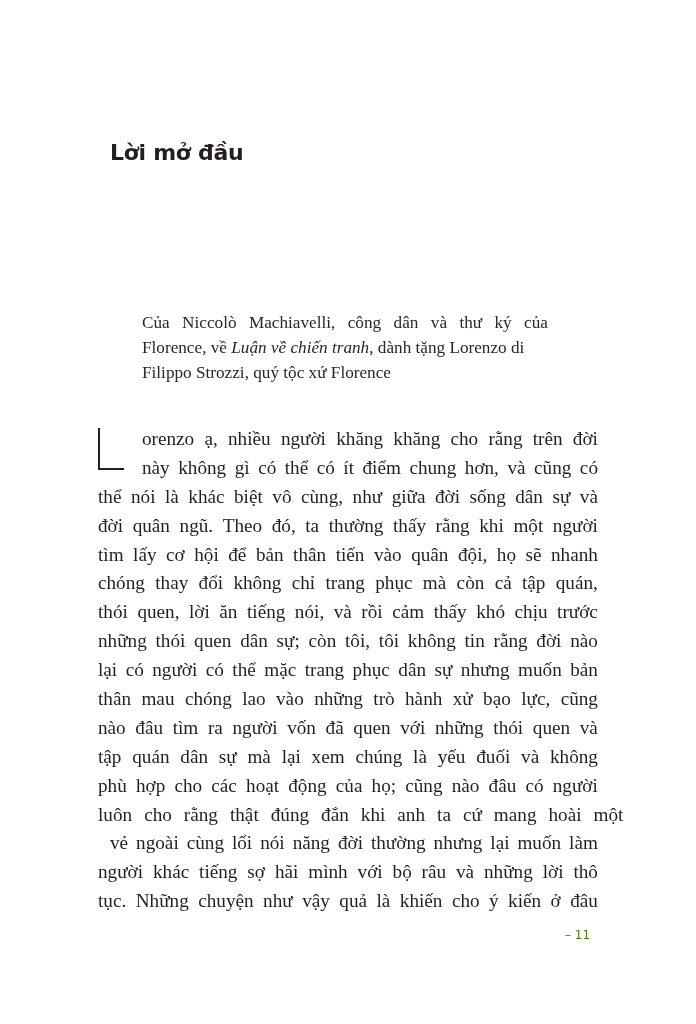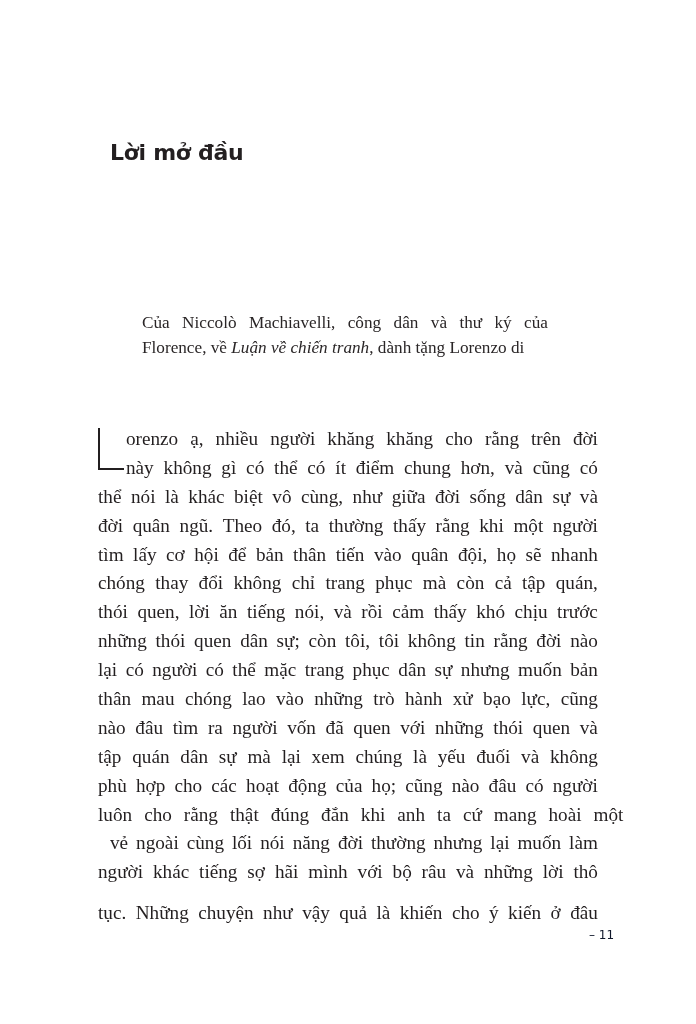--- a/index.html
+++ b/index.html
@@ -25,53 +25,54 @@
     .body-text {
       position: absolute; left: 98px; top: 425px; width: 500px;
       font-family: "Liberation Serif", serif;
       font-size: 19.2px; line-height: 28.9px;
       color: #231f20;
     }
     .body-text .line {
       display: block; text-align: justify; text-align-last: justify;
       white-space: nowrap; height: 28.9px;
     }
-    .body-text .line.indent { padding-left: 28px; }
+    .body-text .line.indent { padding-left: 44px; }
     .body-text .line.last { text-align-last: justify; }
     .drop-cap {
       position: absolute; left: 98px; top: 428px;
       width: 26px; height: 42px;
       border-left: 2.2px solid #231f20; border-bottom: 2.2px solid #231f20;
       box-sizing: border-box;
     }
     .just { display: flex; justify-content: space-between; }
     .page-number {
-      position: absolute; left: 589px; top: 928px;
+      position: absolute; left: 565px; top: 928px;
       font-family: "DejaVu Sans", sans-serif; font-size: 12px;
-      color: #0f172a;
+      color: #4d7c0f;
     }
   </style>
 </head>
 <body>
 
 <h1 class="chapter-title">Lời mở đầu</h1>
 
 <div class="dedication">
   <p class="just">
       <span>Của</span>
       <span>Niccolò</span>
       <span>Machiavelli,</span>
       <span>công</span>
       <span>dân</span>
       <span>và</span>
       <span>thư</span>
       <span>ký</span>
       <span>của</span>
     </p>
   <p><span>Florence, về </span><em>Luận về chiến tranh</em><span>, dành tặng Lorenzo di</span></p>
+  <p>Filippo Strozzi, quý tộc xứ Florence</p>
 </div>
 
 <div class="drop-cap" aria-label="L"></div>
 
 <div class="body-text">
   <span class="line indent" style="display: flex; justify-content: space-between;">
       <span>orenzo</span>
       <span>ạ,</span>
       <span>nhiều</span>
       <span>người</span>
@@ -298,21 +299,21 @@
       <span>hãi</span>
       <span>mình</span>
       <span>với</span>
       <span>bộ</span>
       <span>râu</span>
       <span>và</span>
       <span>những</span>
       <span>lời</span>
       <span>thô</span>
     </span>
-  <span class="line last" style="display: flex; justify-content: space-between; margin-top: 12px;">
+  <span class="line last" style="display: flex; justify-content: space-between;">
       <span>tục.</span>
       <span>Những</span>
       <span>chuyện</span>
       <span>như</span>
       <span>vậy</span>
       <span>quả</span>
       <span>là</span>
       <span>khiến</span>
       <span>cho</span>
       <span>ý</span>

